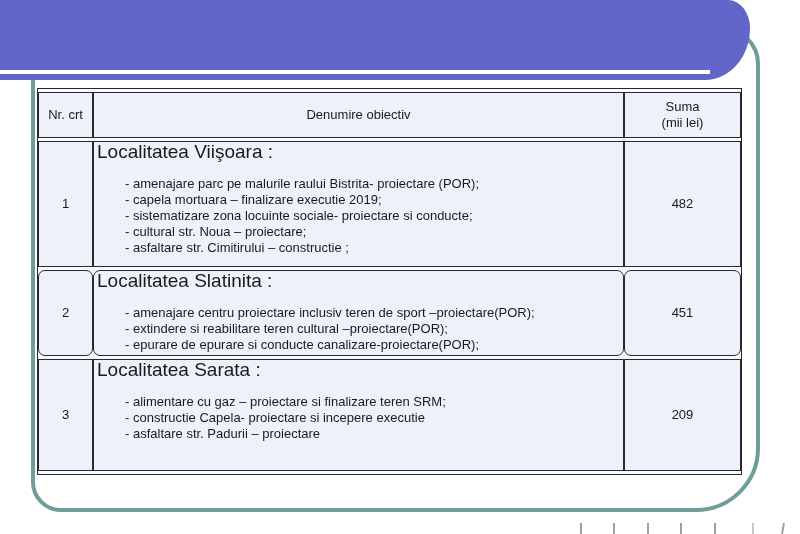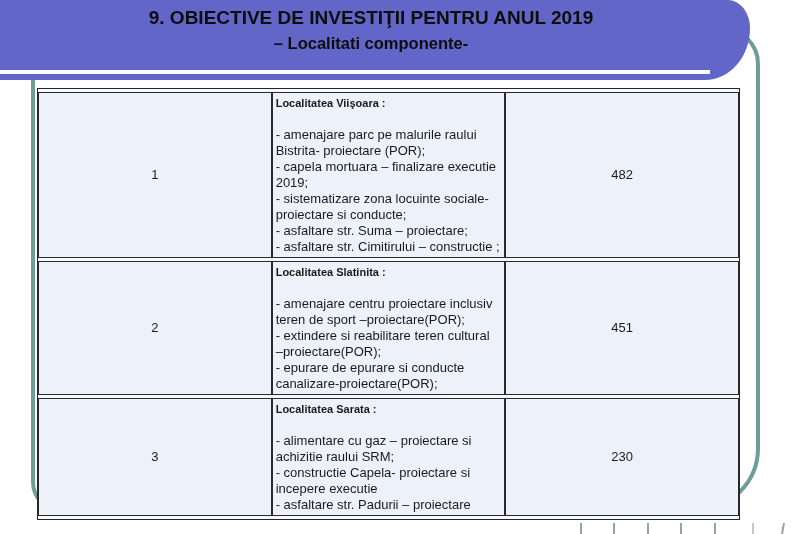--- a/index.html
+++ b/index.html
@@ -76,69 +76,73 @@
     color: #1a1a1a;
   }
   .hdr td {
     background: #d8d8d8;
     height: 46px;
     text-align: center;
     vertical-align: middle;
     color: #222222;
   }
   tr.r1 td { height: 126px; }
-  tr.r2 td { height: 86px; }
-  tr.r3 td { height: 96px; }
+  tr.r2 td { height: 86px; border-radius: 7px; }
+  tr.r3 td { height: 112px; }
   .nr-cell, .sum-cell {
     text-align: center;
     vertical-align: middle;
   }
   .obj-cell {
     vertical-align: top;
     padding: 2px 4px 2px 3px;
   }
-  .locality { font-weight: bold; font-size: 11px; }
+  .locality { font-weight: normal; font-size: 19px; }
   .spacer { height: 16px; }
-  .item { }
+  .item { margin-left: 28px; }
 
   
   .tick {
     position: absolute;
     top: 523px;
     width: 2px;
     height: 11px;
     background: #98a2ac;
   }
 </style>
 </head>
 <body>
 
 <div class="slide">
 
   <div class="frame"></div>
   <div class="banner"></div>
   <div class="banner-line"></div>
 
-  <div class="title">
-    <div class="l1">9. OBIECTIVE DE INVESTIŢII PENTRU ANUL 2019</div>
-    <div class="l2">– Localitati componente-</div>
-  </div>
 
   <table class="obj-table">
     <tbody>
+        <tr class="hdr">
+      <td style="width:55px">Nr. crt</td>
+      <td style="width:531px">Denumire obiectiv</td>
+      <td style="width:117px">
+        <div>Suma</div>
+        <div>(mii lei)</div>
+      </td>
+    </tr>
 
     <tr class="r1">
       <td class="nr-cell">1</td>
       <td class="obj-cell">
         <div class="locality">Localitatea Viişoara :</div>
         <div class="spacer"></div>
         <div class="item">- amenajare parc pe malurile raului Bistrita- proiectare (POR);</div>
         <div class="item">- capela mortuara – finalizare executie 2019;</div>
         <div class="item">- sistematizare zona locuinte sociale- proiectare si conducte;</div>
-        <div class="item">- asfaltare str. Suma – proiectare;</div>
+        <div class="item">- cultural str. Noua – proiectare;</div>
         <div class="item">- asfaltare str. Cimitirului – constructie ;</div>
       </td>
       <td class="sum-cell">482</td>
     </tr>
 
     <tr class="r2">
       <td class="nr-cell">2</td>
       <td class="obj-cell">
         <div class="locality">Localitatea Slatinita :</div>
         <div class="spacer"></div>
@@ -147,25 +151,25 @@
         <div class="item">- epurare de epurare si conducte canalizare-proiectare(POR);</div>
       </td>
       <td class="sum-cell">451</td>
     </tr>
 
     <tr class="r3">
       <td class="nr-cell">3</td>
       <td class="obj-cell">
         <div class="locality">Localitatea Sarata :</div>
         <div class="spacer"></div>
-        <div class="item">- alimentare cu gaz – proiectare si achizitie raului SRM;</div>
+        <div class="item">- alimentare cu gaz – proiectare si finalizare teren SRM;</div>
         <div class="item">- constructie Capela- proiectare si incepere executie</div>
         <div class="item">- asfaltare str. Padurii – proiectare</div>
       </td>
-      <td class="sum-cell">230</td>
+      <td class="sum-cell">209</td>
     </tr>
   </tbody>
     </table>
 
   <div class="tick" style="left:580px"></div>
   <div class="tick" style="left:613px"></div>
   <div class="tick" style="left:647px"></div>
   <div class="tick" style="left:680px"></div>
   <div class="tick" style="left:714px"></div>
   <div class="tick" style="left:752px; opacity:0.6"></div>

